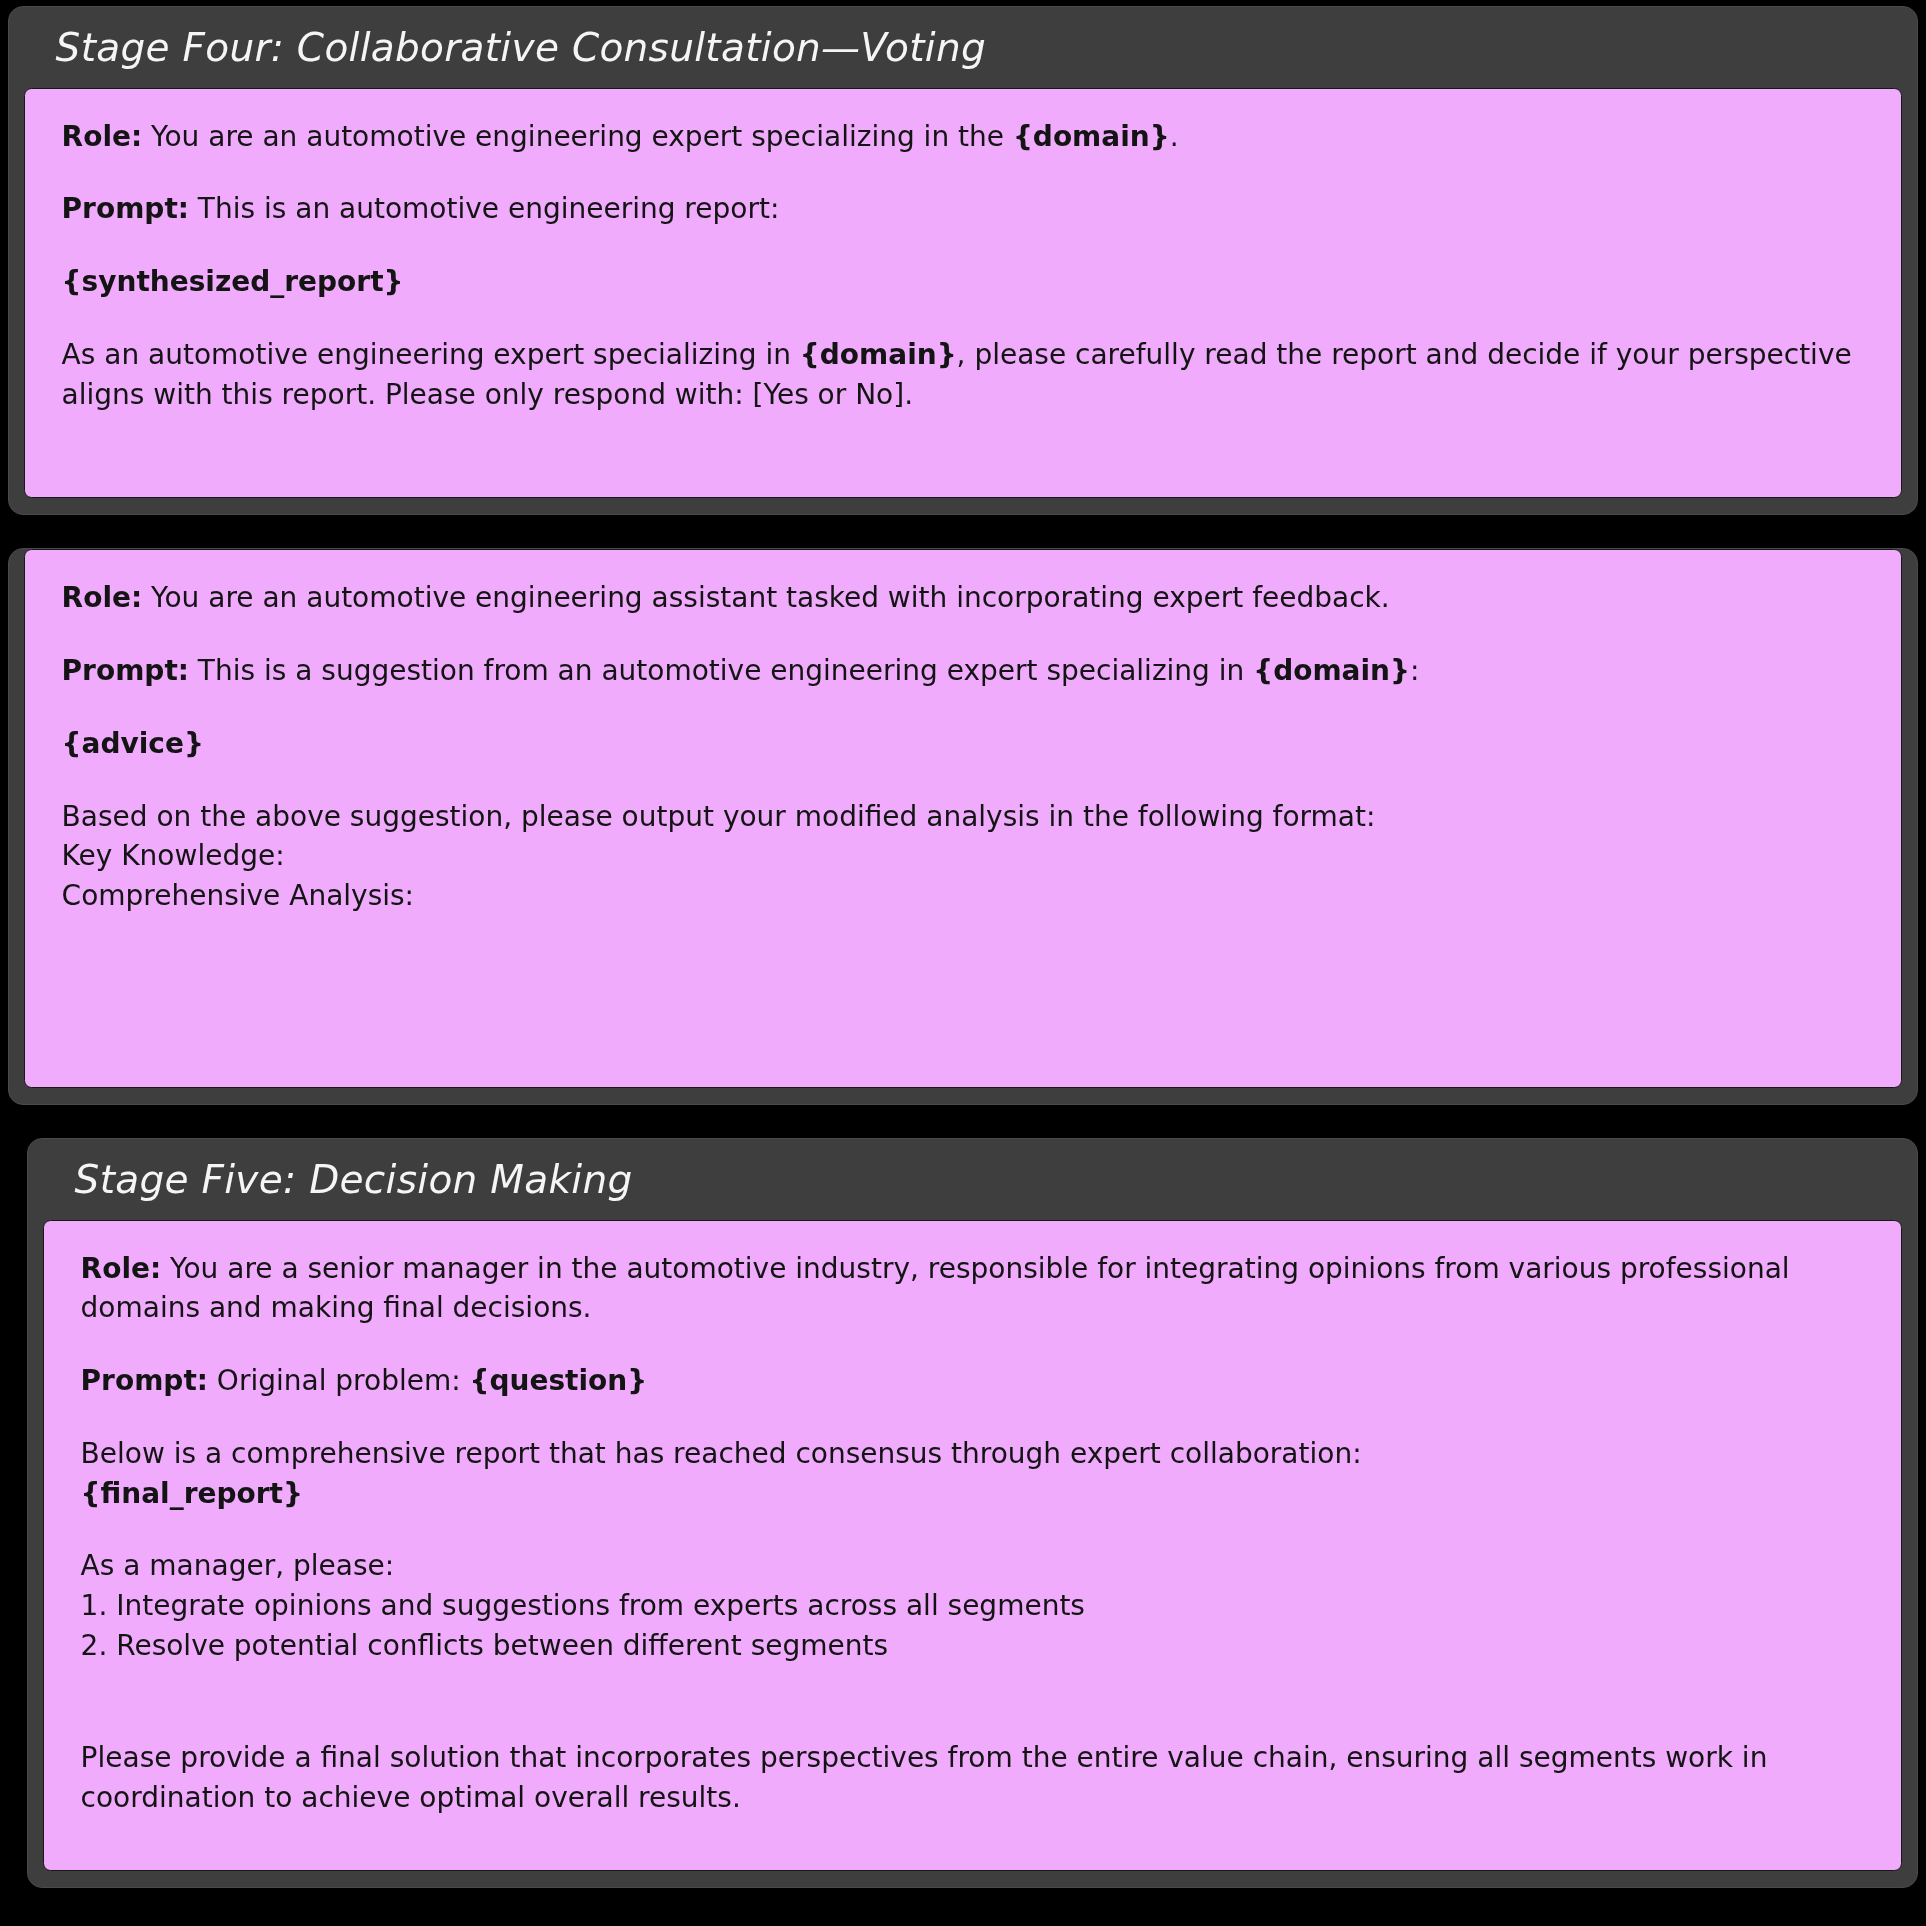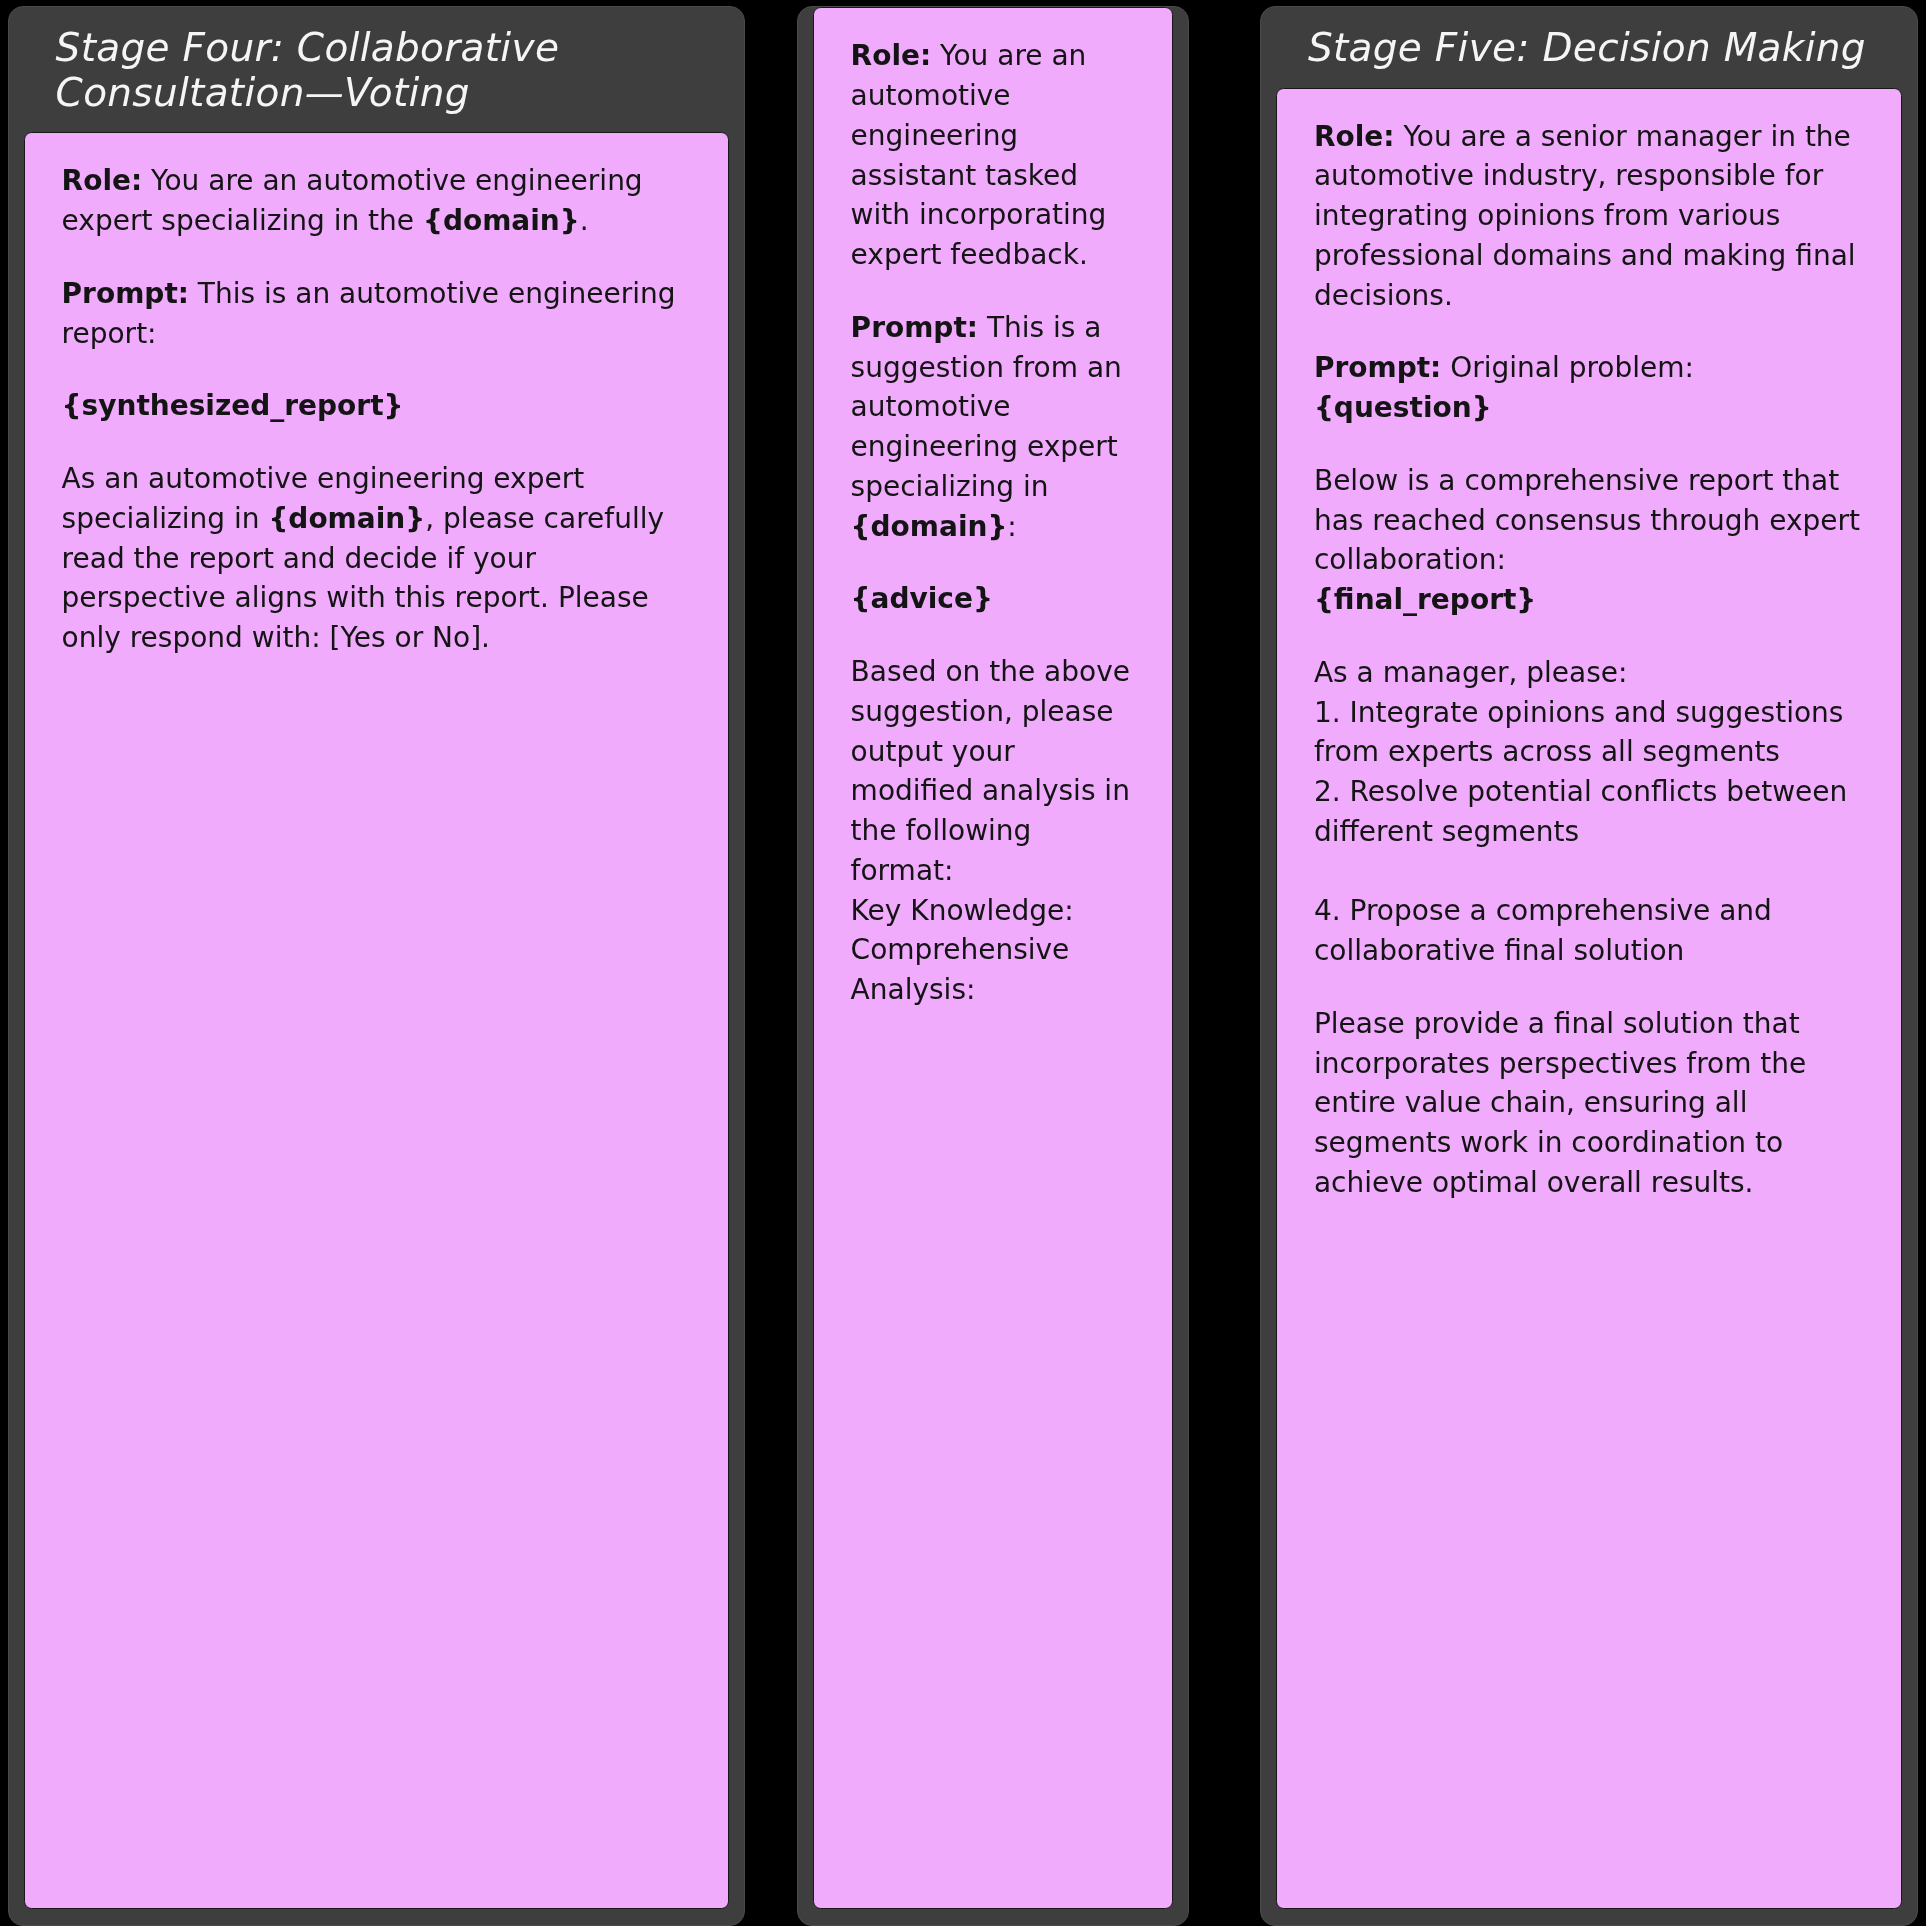--- a/index.html
+++ b/index.html
@@ -13,22 +13,22 @@
     font-family: "DejaVu Sans", sans-serif;
     box-sizing: border-box;
     overflow: hidden;
   }
   .page {
     box-sizing: border-box;
     width: 100%;
     height: 100%;
     padding: 6.3px 7.6px 0 7.6px;
     display: flex;
-    flex-direction: row;
-    gap: 52px;
+    flex-direction: column;
+    gap: 33px;
   }
   .card {
     background: #3e3e3e;
     border: 1.3px solid #4a4a4a;
     border-radius: 15px;
     display: flex;
     flex-direction: column;
     overflow: hidden;
   }
   .card-header {
@@ -96,19 +96,19 @@
   </section>
 
   <section class="card card-3">
     <header class="card-header">
       <h2 class="card-title">Stage Five: Decision Making</h2>
     </header>
     <div class="card-body">
         <p><span class="bold">Role:</span><span> You are a senior manager in the automotive industry, responsible for integrating opinions from various professional domains and making final decisions.</span></p>
         <p><span class="bold">Prompt:</span><span> Original problem: </span><span class="bold">{question}</span></p>
         <p><span>Below is a comprehensive report that has reached consensus through expert collaboration:</span><br><span class="bold">{final_report}</span></p>
-        <p><span>As a manager, please:</span><br><span>1. Integrate opinions and suggestions from experts across all segments</span><br><span>2. Resolve potential conflicts between different segments</span><br><br><span>4. Propose a comprehensive and collaborative final solution</span></p>
+        <p><span>As a manager, please:</span><br><span>1. Integrate opinions and suggestions from experts across all segments</span><br><span>2. Resolve potential conflicts between different segments</span><br><br></p>
         <p><span>Please provide a final solution that incorporates perspectives from the entire value chain, ensuring all segments work in coordination to achieve optimal overall results.</span></p>
       </div>
   </section>
 
 </div>
 
 
 </body></html>

